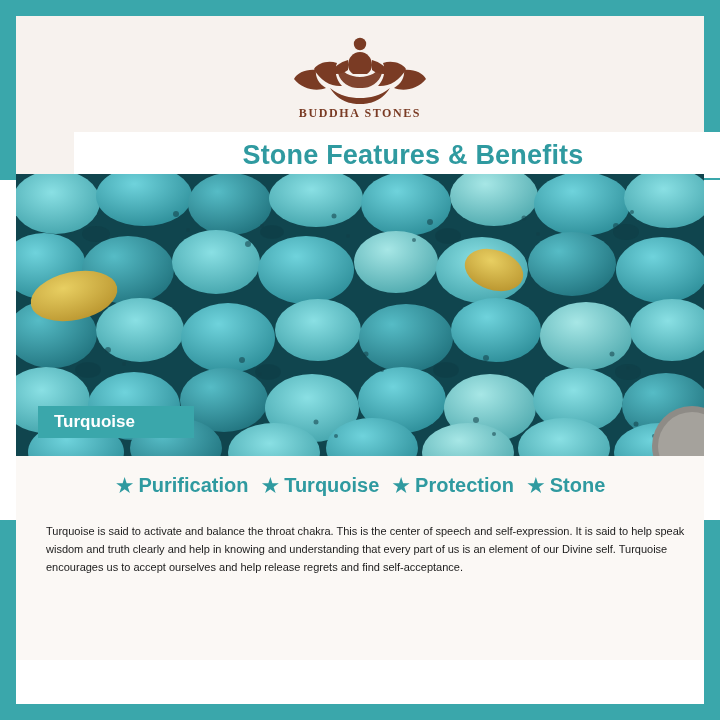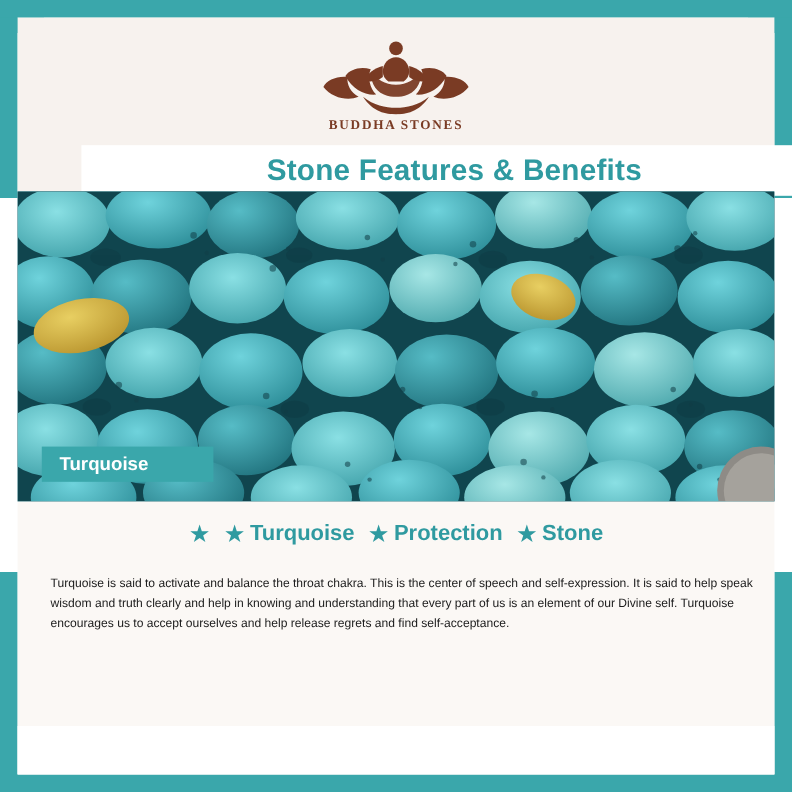--- a/index.html
+++ b/index.html
@@ -361,20 +361,21 @@
   </div>
 
   <div class="caption">
     <span>Turquoise</span>
   </div>
 
   <div class="body-panel">
     <div class="benefits">
       <div class="benefit">
         <span class="star">★</span>
+        <span class="benefit-label">Purification</span>
       </div>
       <div class="benefit">
         <span class="star">★</span>
         <span class="benefit-label">Turquoise</span>
       </div>
       <div class="benefit">
         <span class="star">★</span>
         <span class="benefit-label">Protection</span>
       </div>
       <div class="benefit">

